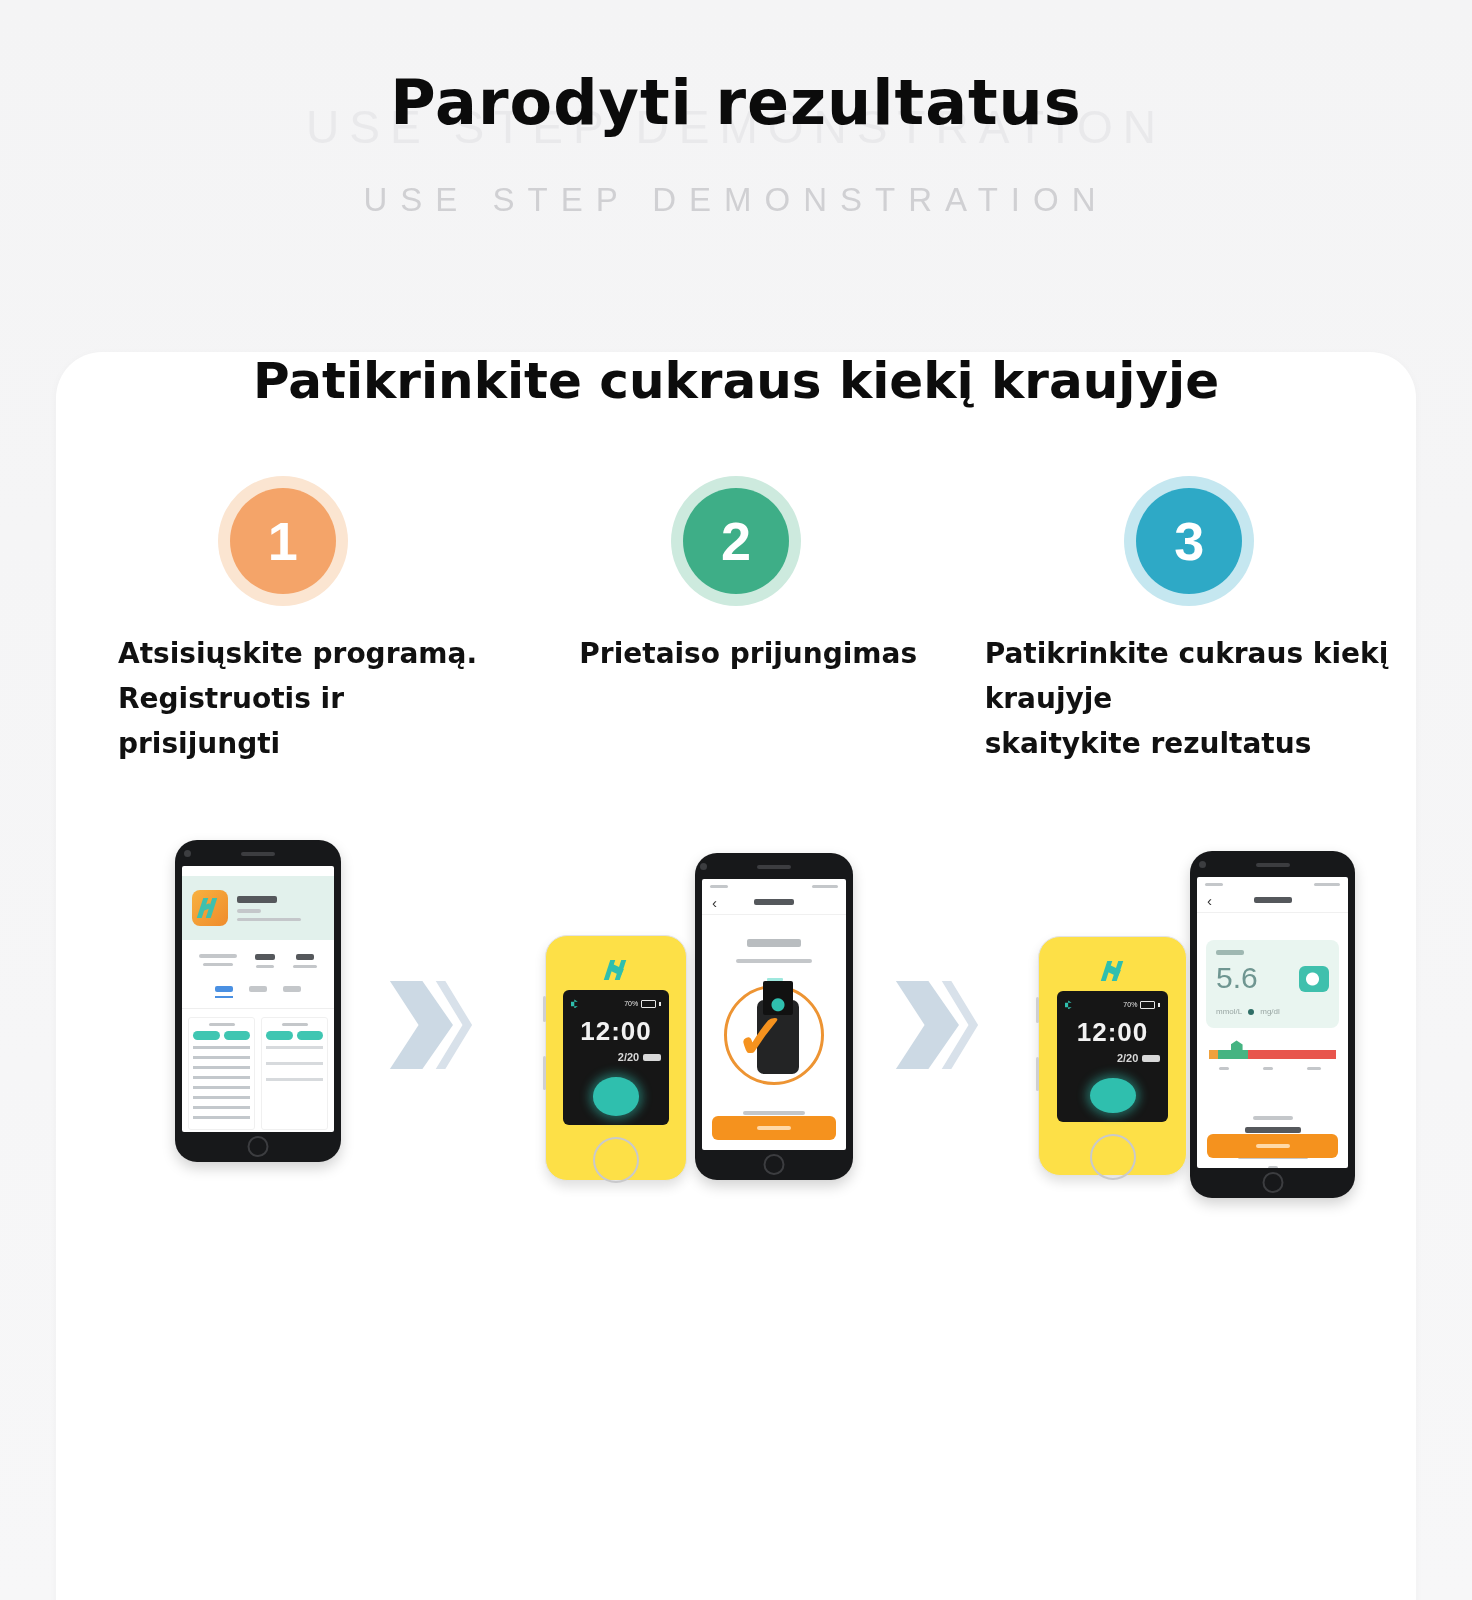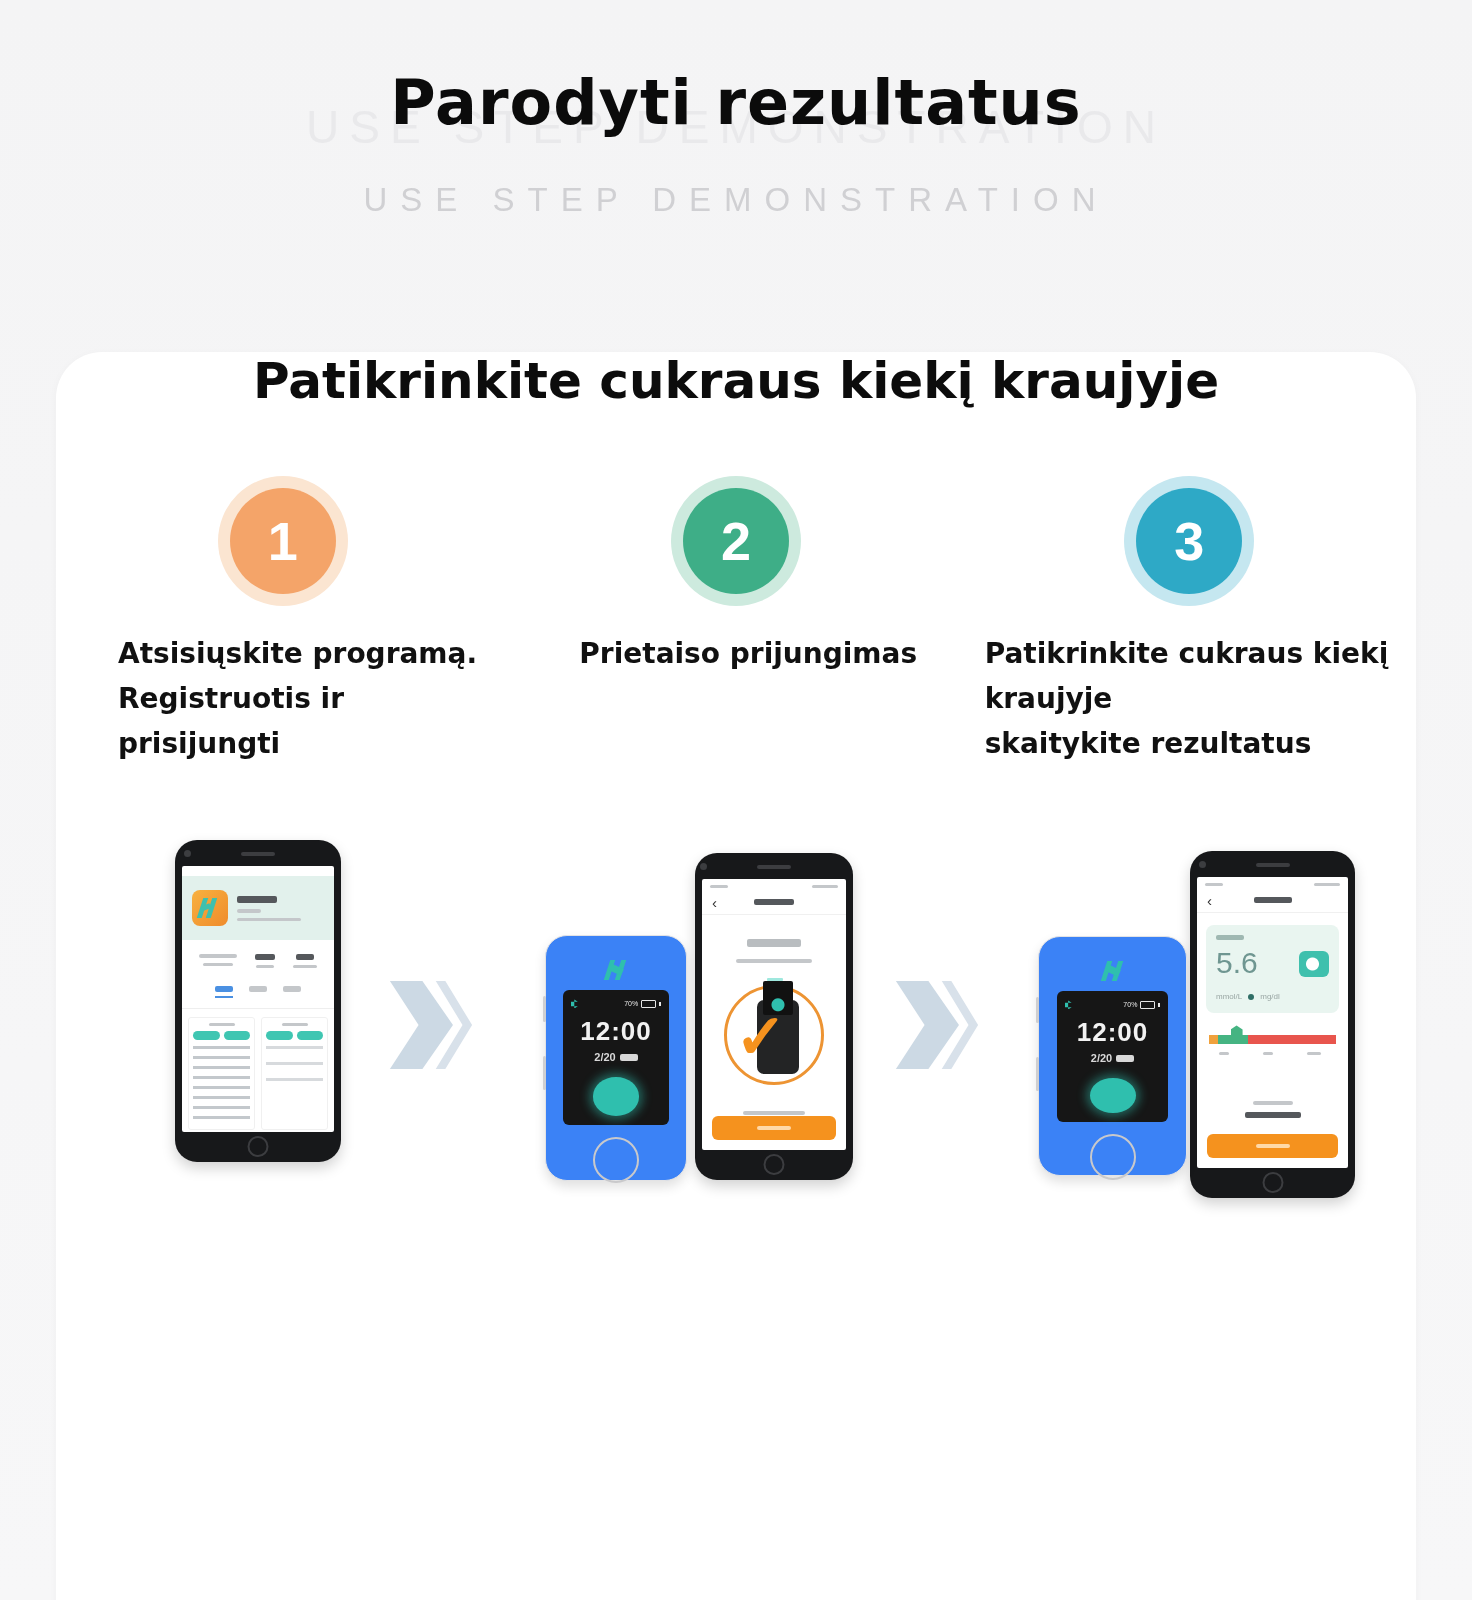--- a/index.html
+++ b/index.html
@@ -64,38 +64,38 @@
   .s1-tabs { display:flex; gap:16px; justify-content:center; padding:8px 0 10px; border-bottom:1px solid #eee; }
   .s1-tab-active { border-bottom:2px solid #4a90e2; padding-bottom:4px; }
   .s1-panels { display:flex; gap:6px; padding:8px 6px; }
   .s1-panel { flex:1; border:1px solid #f0f0f0; border-radius:3px; padding:5px 4px; }
   .pill-row { display:flex; gap:4px; margin-bottom:6px; }
   .pill { flex:1; height:9px; border-radius:5px; background:#3fc6b2; }
   .rows { height:78px; background:repeating-linear-gradient(to bottom,#c3c8cc 0 3px,transparent 3px 10px); }
   .rows-sparse { height:40px; background:repeating-linear-gradient(to bottom,#d7dadd 0 3px,transparent 3px 16px); }
 
   
-  .meter { position:absolute; background:#3b82f6; border-radius:22px;
+  .meter { position:absolute; background:#fde047; border-radius:22px;
     border:1px solid #e3e3e5; box-shadow:0 6px 12px rgba(0,0,0,0.12); z-index:3; }
   .meter .side { position:absolute; left:-3px; top:60px; width:3px; height:26px; background:#cfcfd1; border-radius:2px; }
   .meter .side2 { top:120px; height:34px; }
   .m-logo { position:relative; height:34px; margin-top:18px; }
   .m-logo i { position:absolute; left:50%; top:6px; width:5px; height:20px; background:#2fbfae; transform:translateX(-9px) skewX(-18deg); }
   .m-logo i:nth-child(2) { transform:translateX(2px) skewX(-18deg); }
   .m-logo i:nth-child(3) { top:12px; height:7px; width:14px; transform:translateX(-7px) rotate(25deg); }
   .m-screen { margin:2px auto 0; width:76%; height:55%; background:#161616; border-radius:6px; padding:9px 8px; display:flex; flex-direction:column; }
   .m-top { display:flex; justify-content:space-between; align-items:center; }
   .bt-icon { width:7px; height:9px; background:#2fbfae; clip-path:polygon(0 25%,100% 25%,50% 0,50% 100%,100% 75%,0 75%); }
   .m-batt { display:flex; align-items:center; gap:3px; }
   .m-batt-label { color:#e8e8e8; font-size:7px; }
   .batt-body { width:15px; height:8px; border:1px solid #e8e8e8; border-radius:1px; padding:1px; }
   .batt-fill { width:70%; height:100%; background:#e8e8e8; }
   .batt-nub { width:2px; height:4px; background:#e8e8e8; }
   .m-time { text-align:center; color:#f2f2f2; font-size:26px; font-weight:700; margin-top:8px; letter-spacing:1px; }
-  .m-date { text-align:center; color:#d8d8d8; font-size:11px; font-weight:700; margin-top:4px; display:flex; justify-content:center; align-items:center; gap:4px; }
+  .m-date { text-align:center; color:#d8d8d8; font-size:11px; font-weight:700; margin-top:4px; display:flex; justify-content:flex-end; align-items:center; gap:4px; }
   .m-date .bar { width:18px; height:7px; background:#d8d8d8; }
   .m-circle { width:46px; height:46px; border-radius:50%; background:#2fbfae;
     box-shadow:0 0 10px 4px rgba(47,191,174,0.45); margin:14px auto 0; }
   .m-home { width:46px; height:46px; border-radius:50%; border:2px solid #c9c9cb; margin:12px auto 0; }
 
   
   .s2-status { display:flex; justify-content:space-between; padding:6px 8px 4px; }
   .s2-nav { display:flex; align-items:center; justify-content:center; position:relative; padding:7px 0 9px; border-bottom:1px solid #f0f0f0; }
   .back-glyph { position:absolute; left:10px; top:2px; font-size:15px; color:#333; }
   .s2-line { margin:0 auto; }
@@ -103,21 +103,21 @@
   .mini-meter { position:absolute; left:30px; top:12px; width:42px; height:74px; background:#232425; border-radius:7px; padding:8px 6px; }
   .mini-meter .mm-s { width:100%; height:34px; background:#111; border-radius:2px;
     background-image:radial-gradient(circle at 50% 70%, #2fbfae 0 6px, transparent 7px); }
   .mini-meter .mm-t { margin-top:-30px; margin-left:4px; width:16px; height:3px; background:#9fe8de; border-radius:1px; }
   .check-icon { position:absolute; left:8px; top:18px; font-size:62px; font-weight:700; color:#f5921e; line-height:1; }
   .orange-btn { position:absolute; bottom:10px; left:10px; right:10px; height:24px; border-radius:6px;
     background:#f5921e; display:flex; align-items:center; justify-content:center; }
   .orange-btn .bar { background:#ffd9a8; width:34px; }
 
   
-  .s3-card { margin:12px 9px 0; background:#e9f5f0; border-radius:8px; padding:10px 10px 12px; position:relative; }
+  .s3-card { margin:27px 9px 0; background:#e9f5f0; border-radius:8px; padding:10px 10px 12px; position:relative; }
   .s3-value { font-size:30px; color:#6f9691; margin-top:6px; font-weight:400; }
   .s3-icon { position:absolute; right:10px; top:26px; width:30px; height:26px; border-radius:6px; background:#3fc0ad;
     background-image:radial-gradient(circle at 45% 50%, #ffffff 0 6px, transparent 7px); }
   .s3-units { display:flex; align-items:center; gap:6px; margin-top:12px; font-size:8px; color:#9aa7a4; }
   .s3-dot { width:6px; height:6px; border-radius:50%; background:#2f6e66; }
   .gauge { position:relative; margin:22px 12px 0; height:9px; display:flex; border-radius:2px; overflow:visible; }
   .g-orange { width:7%; background:#f0a13c; }
   .g-green { width:24%; background:#45b482; }
   .g-red { flex:1; background:#e8554d; }
   .g-marker { position:absolute; left:17%; top:-10px; width:12px; height:12px; background:#45b482;

